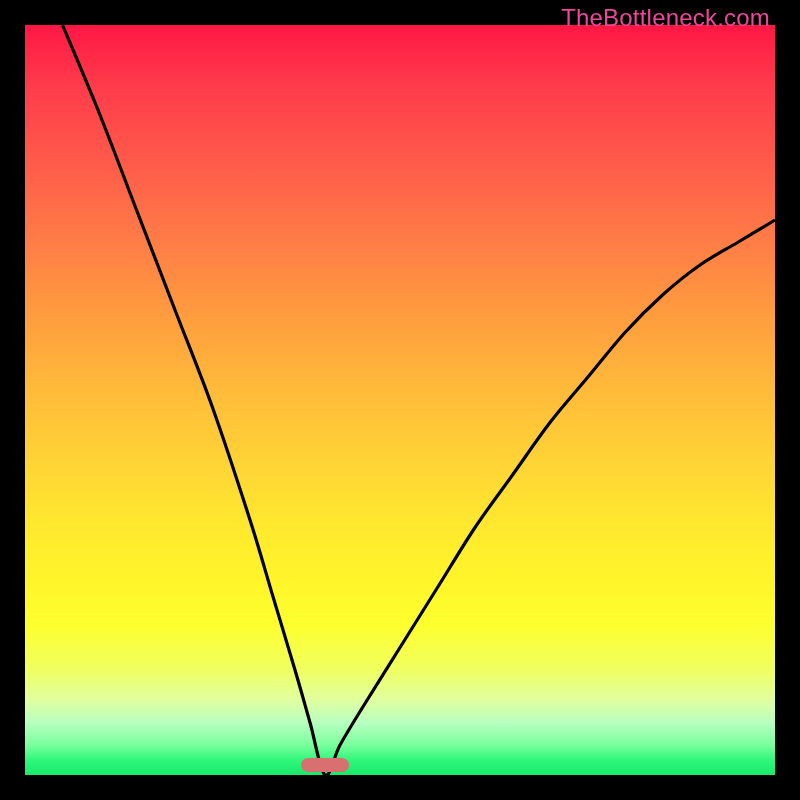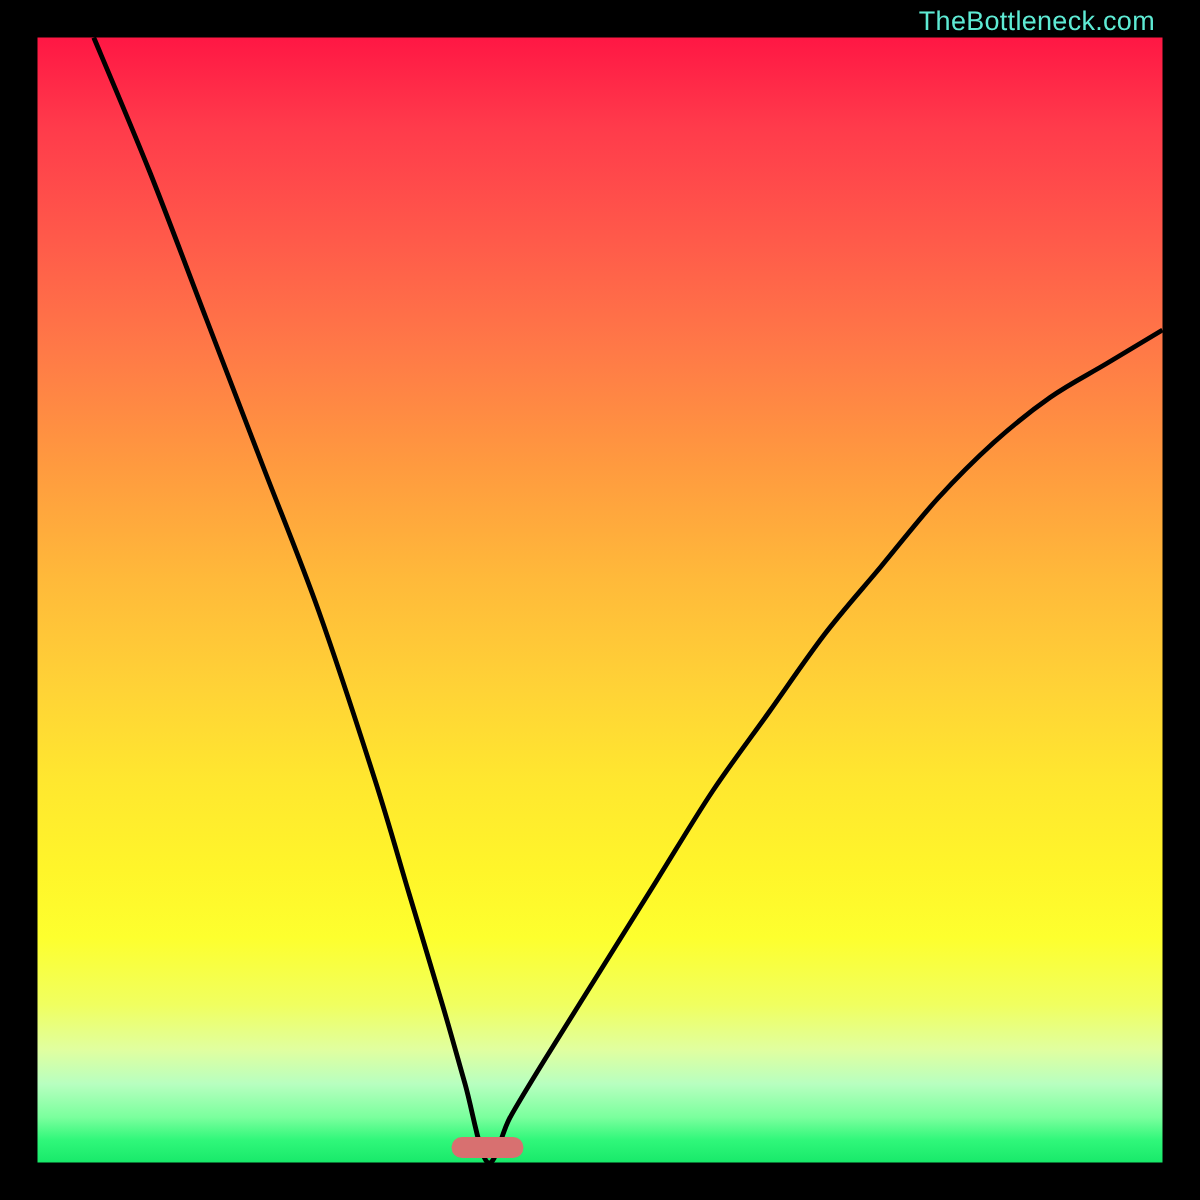--- a/index.html
+++ b/index.html
@@ -42,22 +42,22 @@
       #b8ffc0 93%,
       #7aff9d 96%,
       #30f77a 98%,
       #18e96a 100%
     );
   }
   .watermark {
     position: absolute;
     top: 4px;
     right: 30px;
-    color: #5eead4;
-    font-size: 18px;
+    color: #ec4899;
+    font-size: 24px;
     font-weight: 500;
     letter-spacing: 0.2px;
     user-select: none;
   }
   .marker {
     position: absolute;
     width: 48px;
     height: 14px;
     background: #d87070;
     border-radius: 8px;

